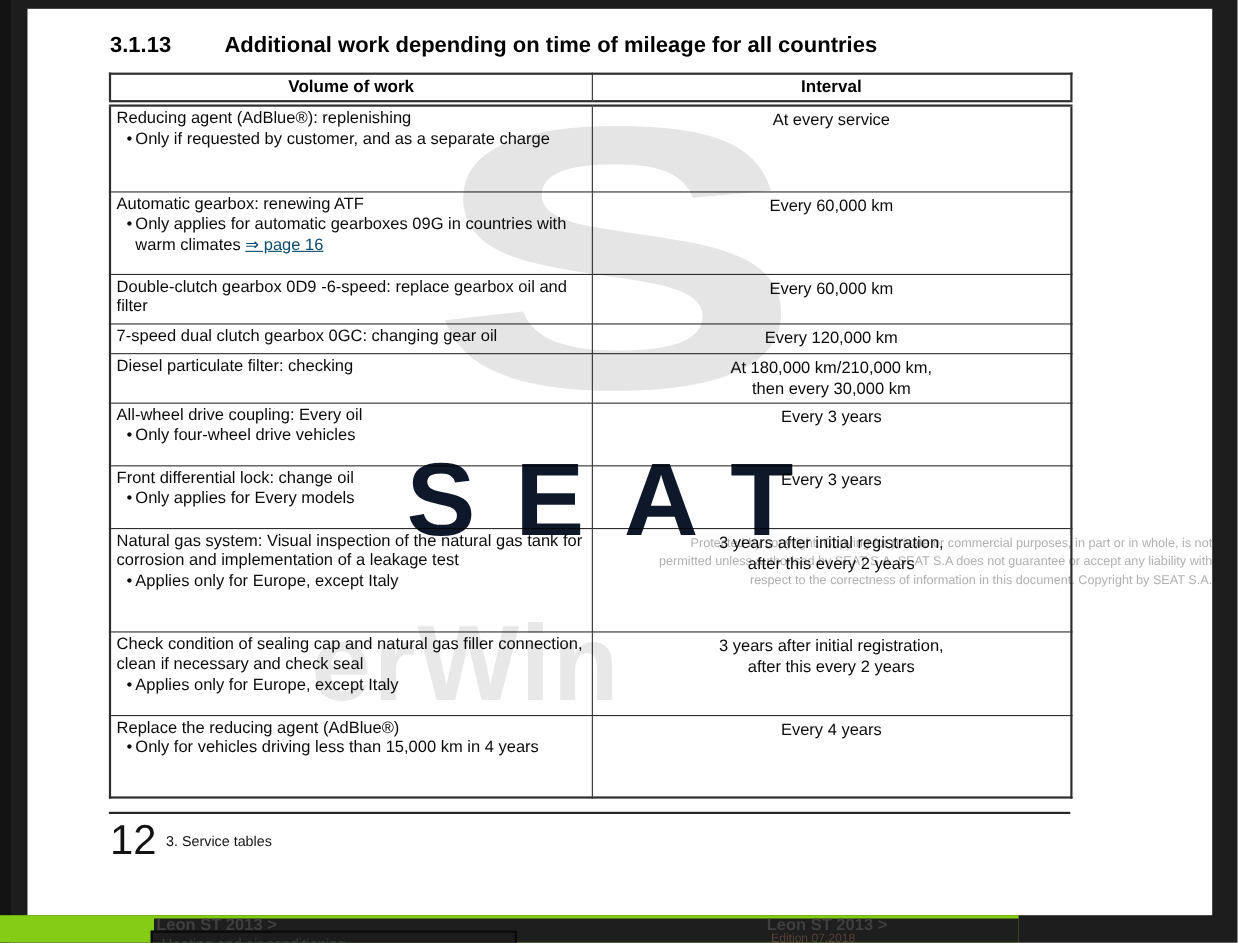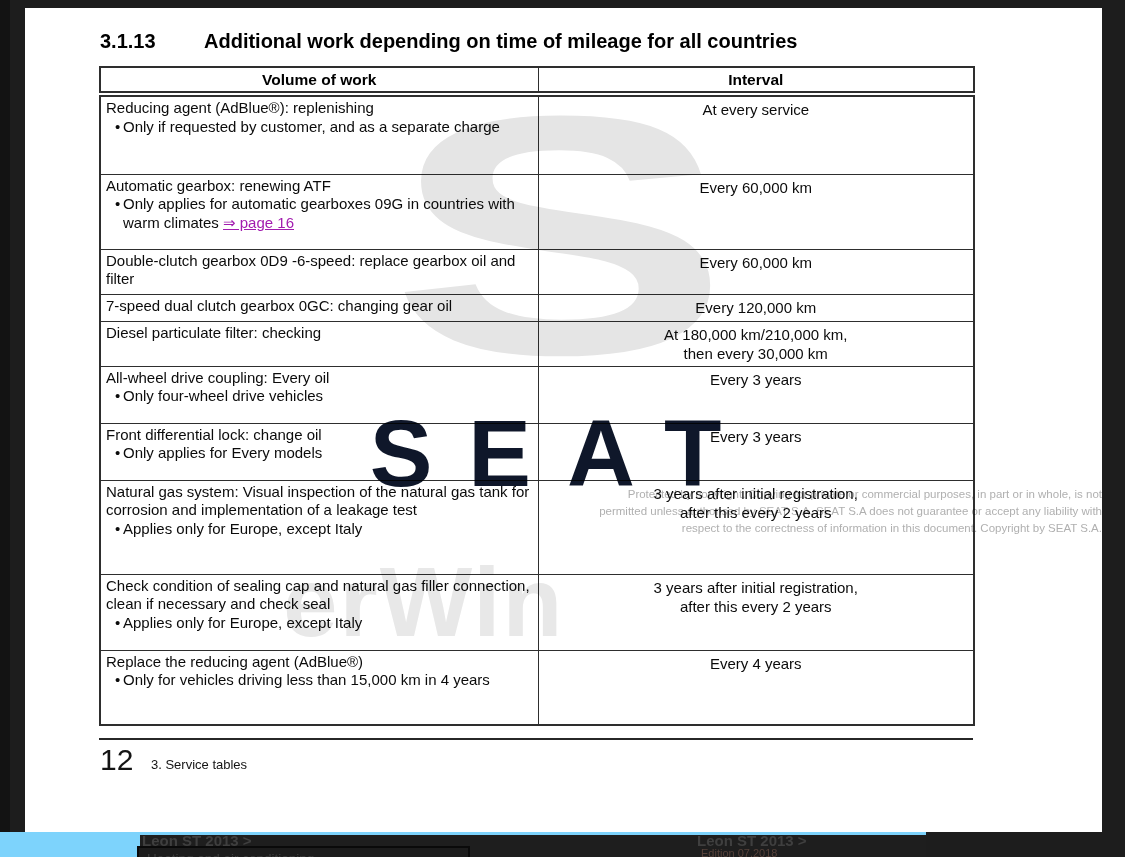--- a/index.html
+++ b/index.html
@@ -19,38 +19,38 @@
   table.doc-table { position:absolute; left:74px; top:58px; width:874px; border-collapse:collapse; table-layout:fixed; border:2px solid #2e2e2e; }
   .doc-table col.c1 { width:438px; }
   .doc-table col.c2 { width:436px; }
   .doc-table th { border:1.5px solid #2e2e2e; border-bottom:6px double #2e2e2e; font-size:15.5px; font-weight:bold; text-align:center; height:27px; padding:1px 4px; color:#000; }
   .doc-table td { border:1.5px solid #2e2e2e; vertical-align:top; font-size:15px; color:#0b0b0b; }
   td.work { text-align:left; padding:2px 6px 4px 5px; line-height:18.5px; }
   td.interval { text-align:center; padding:3px 8px; line-height:19px; white-space:pre-line; }
   .bullet-row { display:flex; }
   .bullet-dot { flex:none; width:17px; padding-left:9px; }
   .bullet-text { flex:1; }
-  a.page-link { color:#a21caf; text-decoration:underline; cursor:pointer; }
+  a.page-link { color:#0c4a6e; text-decoration:underline; cursor:pointer; }
   tr.r0 td{height:80px} tr.r1 td{height:75px} tr.r2 td{height:45px} tr.r3 td{height:27px}
   tr.r4 td{height:45px} tr.r5 td{height:57px} tr.r6 td{height:57px} tr.r7 td{height:94px}
   tr.r8 td{height:76px} tr.r9 td{height:75px}
 
   .footer-rule { position:absolute; left:74px; top:730px; width:874px; height:2px; background:#272727; }
-  .page-number { position:absolute; left:75px; top:735px; font-size:30px; color:#141414; }
+  .page-number { position:absolute; left:75px; top:735px; font-size:38px; color:#141414; }
   .footer-label { position:absolute; left:126px; top:749px; font-size:13px; color:#141414; }
 
   
   .wm-layer { position:absolute; inset:0; z-index:3; mix-blend-mode:multiply; pointer-events:none; }
   .wm-s { position:absolute; left:300px; top:52px; width:470px; height:350px; font-size:340px; line-height:350px; font-weight:bold; color:#e5e5e5; text-align:center; transform:scaleX(1.5); }
   .wm-seat { position:absolute; left:0; right:0; top:392px; text-align:center; font-size:94px; font-weight:bold; letter-spacing:36px; color:#0f172a; }
   .wm-erwin { position:absolute; left:258px; top:538px; font-size:98px; font-weight:bold; letter-spacing:2px; color:#e8e8e8; }
   .wm-copy { position:absolute; left:0; right:0; top:478px; text-align:right; font-size:11.5px; line-height:17px; color:#b0b0b0; }
 
   
-  .bottom-band { position:absolute; left:0; top:832px; width:926px; height:25px; background:#7dd3fc; overflow:hidden; }
+  .bottom-band { position:absolute; left:0; top:832px; width:926px; height:25px; background:#84cc16; overflow:hidden; }
   .np-page { position:absolute; left:140px; top:3px; width:963px; height:22px; background:#1e1e1e; }
   .np-left-header { position:absolute; left:142px; top:0px; font-size:15px; font-weight:bold; color:#3f3f3f; white-space:nowrap; }
   .np-left-box { position:absolute; left:137px; top:14px; width:333px; height:30px; border:2px solid #0a0a0a; background:#1c1c1c; }
   .np-left-box-label { padding:3px 8px; font-size:13.5px; color:#3e3e3e; white-space:nowrap; }
   .np-right-header { position:absolute; left:697px; top:0px; font-size:15px; font-weight:bold; color:#3f3f3f; white-space:nowrap; }
   .np-edition { position:absolute; left:701px; top:15px; font-size:11px; color:#55413a; white-space:nowrap; }
   .np-chevron { position:absolute; left:1106px; top:2px; font-size:13px; color:#606060; }
 </style>
 </head>
 <body>

